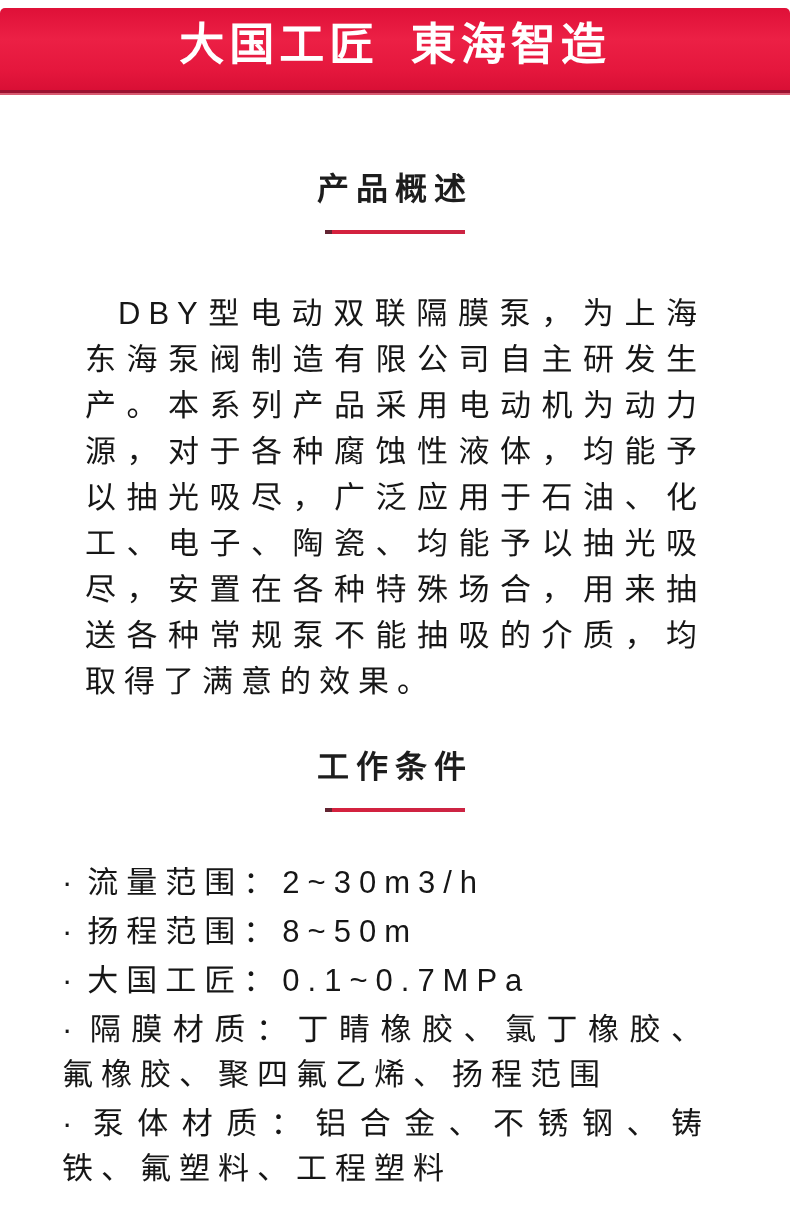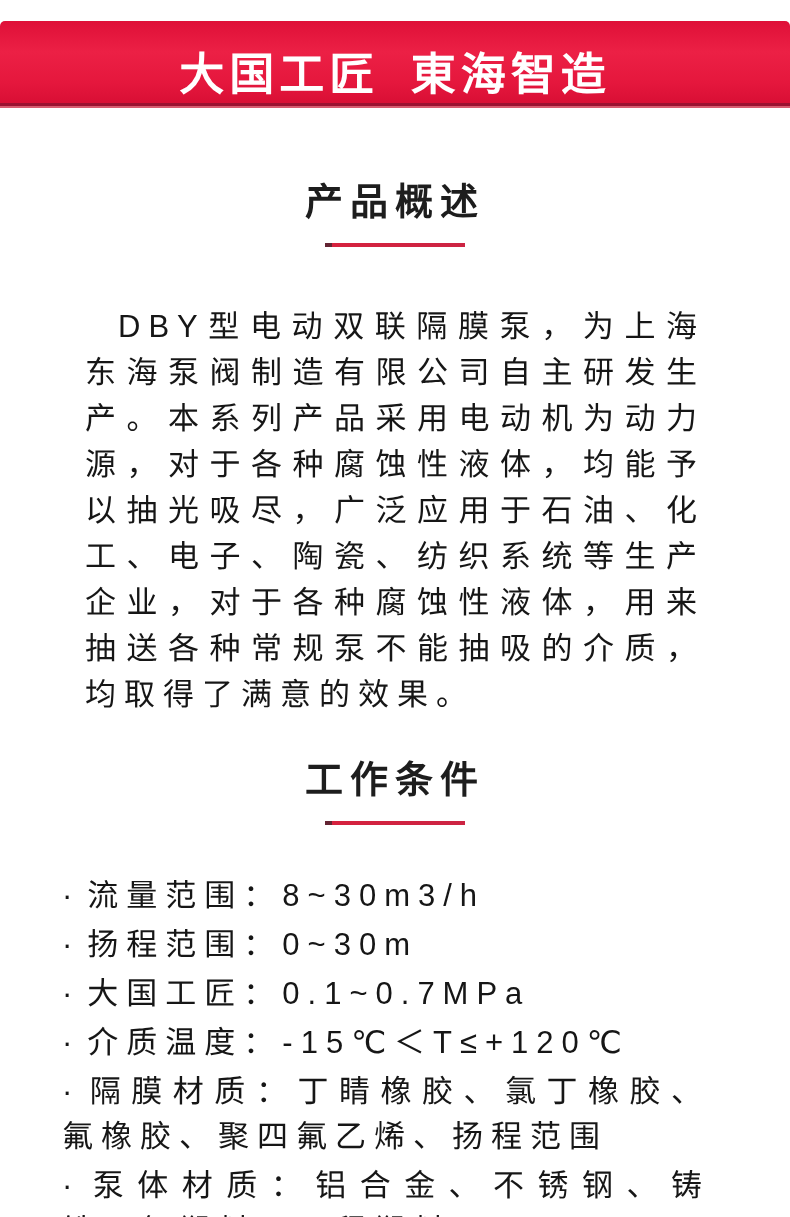--- a/index.html
+++ b/index.html
@@ -10,45 +10,45 @@
   body {
     width: 790px;
     height: 1217px;
     overflow: hidden;
     font-family: "Liberation Sans", "DejaVu Sans", sans-serif;
     color: #1b1b1b;
   }
 
   
   .banner {
-    margin-top: 21px;
+    margin-top: 8px;
     height: 82px;
     background: linear-gradient(180deg, #df1038 0%, #ec2045 38%, #e5173d 75%, #d90f35 100%);
     border-bottom: 3px solid #9b1130;
     box-shadow: 0 2px 0 0 #d85a70;
     border-radius: 5px 5px 0 0;
     display: flex;
-    align-items: flex-end;
+    align-items: flex-start;
     justify-content: center;
   }
   .banner-title {
     margin: 0;
     color: #ffffff;
     font-size: 45px;
     font-weight: bold;
     letter-spacing: 5px;
     word-spacing: 14px;
     white-space: nowrap;
   }
 
   
   .sec-title {
     margin: 70px 0 0;
     text-align: center;
-    font-size: 38px;
+    font-size: 32px;
     line-height: 52px;
     font-weight: bold;
     letter-spacing: 7px;
     color: #1d1d1d;
   }
   .sec-title.second {
     margin-top: 36px;
   }
   .title-underline {
     width: 140px;
@@ -91,28 +91,27 @@
 </head>
 <body>
 
 <header class="banner">
   <h1 class="banner-title">大国工匠 東海智造</h1>
 </header>
 
 <section>
   <h2 class="sec-title">产品概述</h2>
   <div class="title-underline"></div>
-  <p class="para">DBY型电动双联隔膜泵，为上海东海泵阀制造有限公司自主研发生产。本系列产品采用电动机为动力源，对于各种腐蚀性液体，均能予以抽光吸尽，广泛应用于石油、化工、电子、陶瓷、纺织系统等生产企业，对于各种腐蚀性液体，用来抽送各种常规泵不能抽吸的介质，均取得了满意的效果。</p>
+  <p class="para">DBY型电动双联隔膜泵，为上海东海泵阀制造有限公司自主研发生产。本系列产品采用电动机为动力源，对于各种腐蚀性液体，均能予以抽光吸尽，广泛应用于石油、化工、电子、陶瓷、均能予以抽光吸尽，安置在各种特殊场合，用来抽送各种常规泵不能抽吸的介质，均取得了满意的效果。</p>
 </section>
 
 <section>
   <h2 class="sec-title second">工作条件</h2>
   <div class="title-underline"></div>
 
   <ul class="cond-list">
-    <li><span class="bullet">·</span><span>流量范围：8~30m3/h</span></li>
-    <li><span class="bullet">·</span><span>扬程范围：0~30m</span></li>
+    <li><span class="bullet">·</span><span>流量范围：2~30m3/h</span></li>
+    <li><span class="bullet">·</span><span>扬程范围：8~50m</span></li>
     <li><span class="bullet">·</span><span>大国工匠：0.1~0.7MPa</span></li>
-    <li><span class="bullet">·</span><span>介质温度：-15℃＜T≤+120℃</span></li>
     <li><span class="bullet">·</span><span>隔膜材质：丁睛橡胶、氯丁橡胶、氟橡胶、聚四氟乙烯、扬程范围</span></li>
     <li><span class="bullet">·</span><span>泵体材质：铝合金、不锈钢、铸铁、氟塑料、工程塑料</span></li>
   </ul>
 </section>
 
 </body></html>

